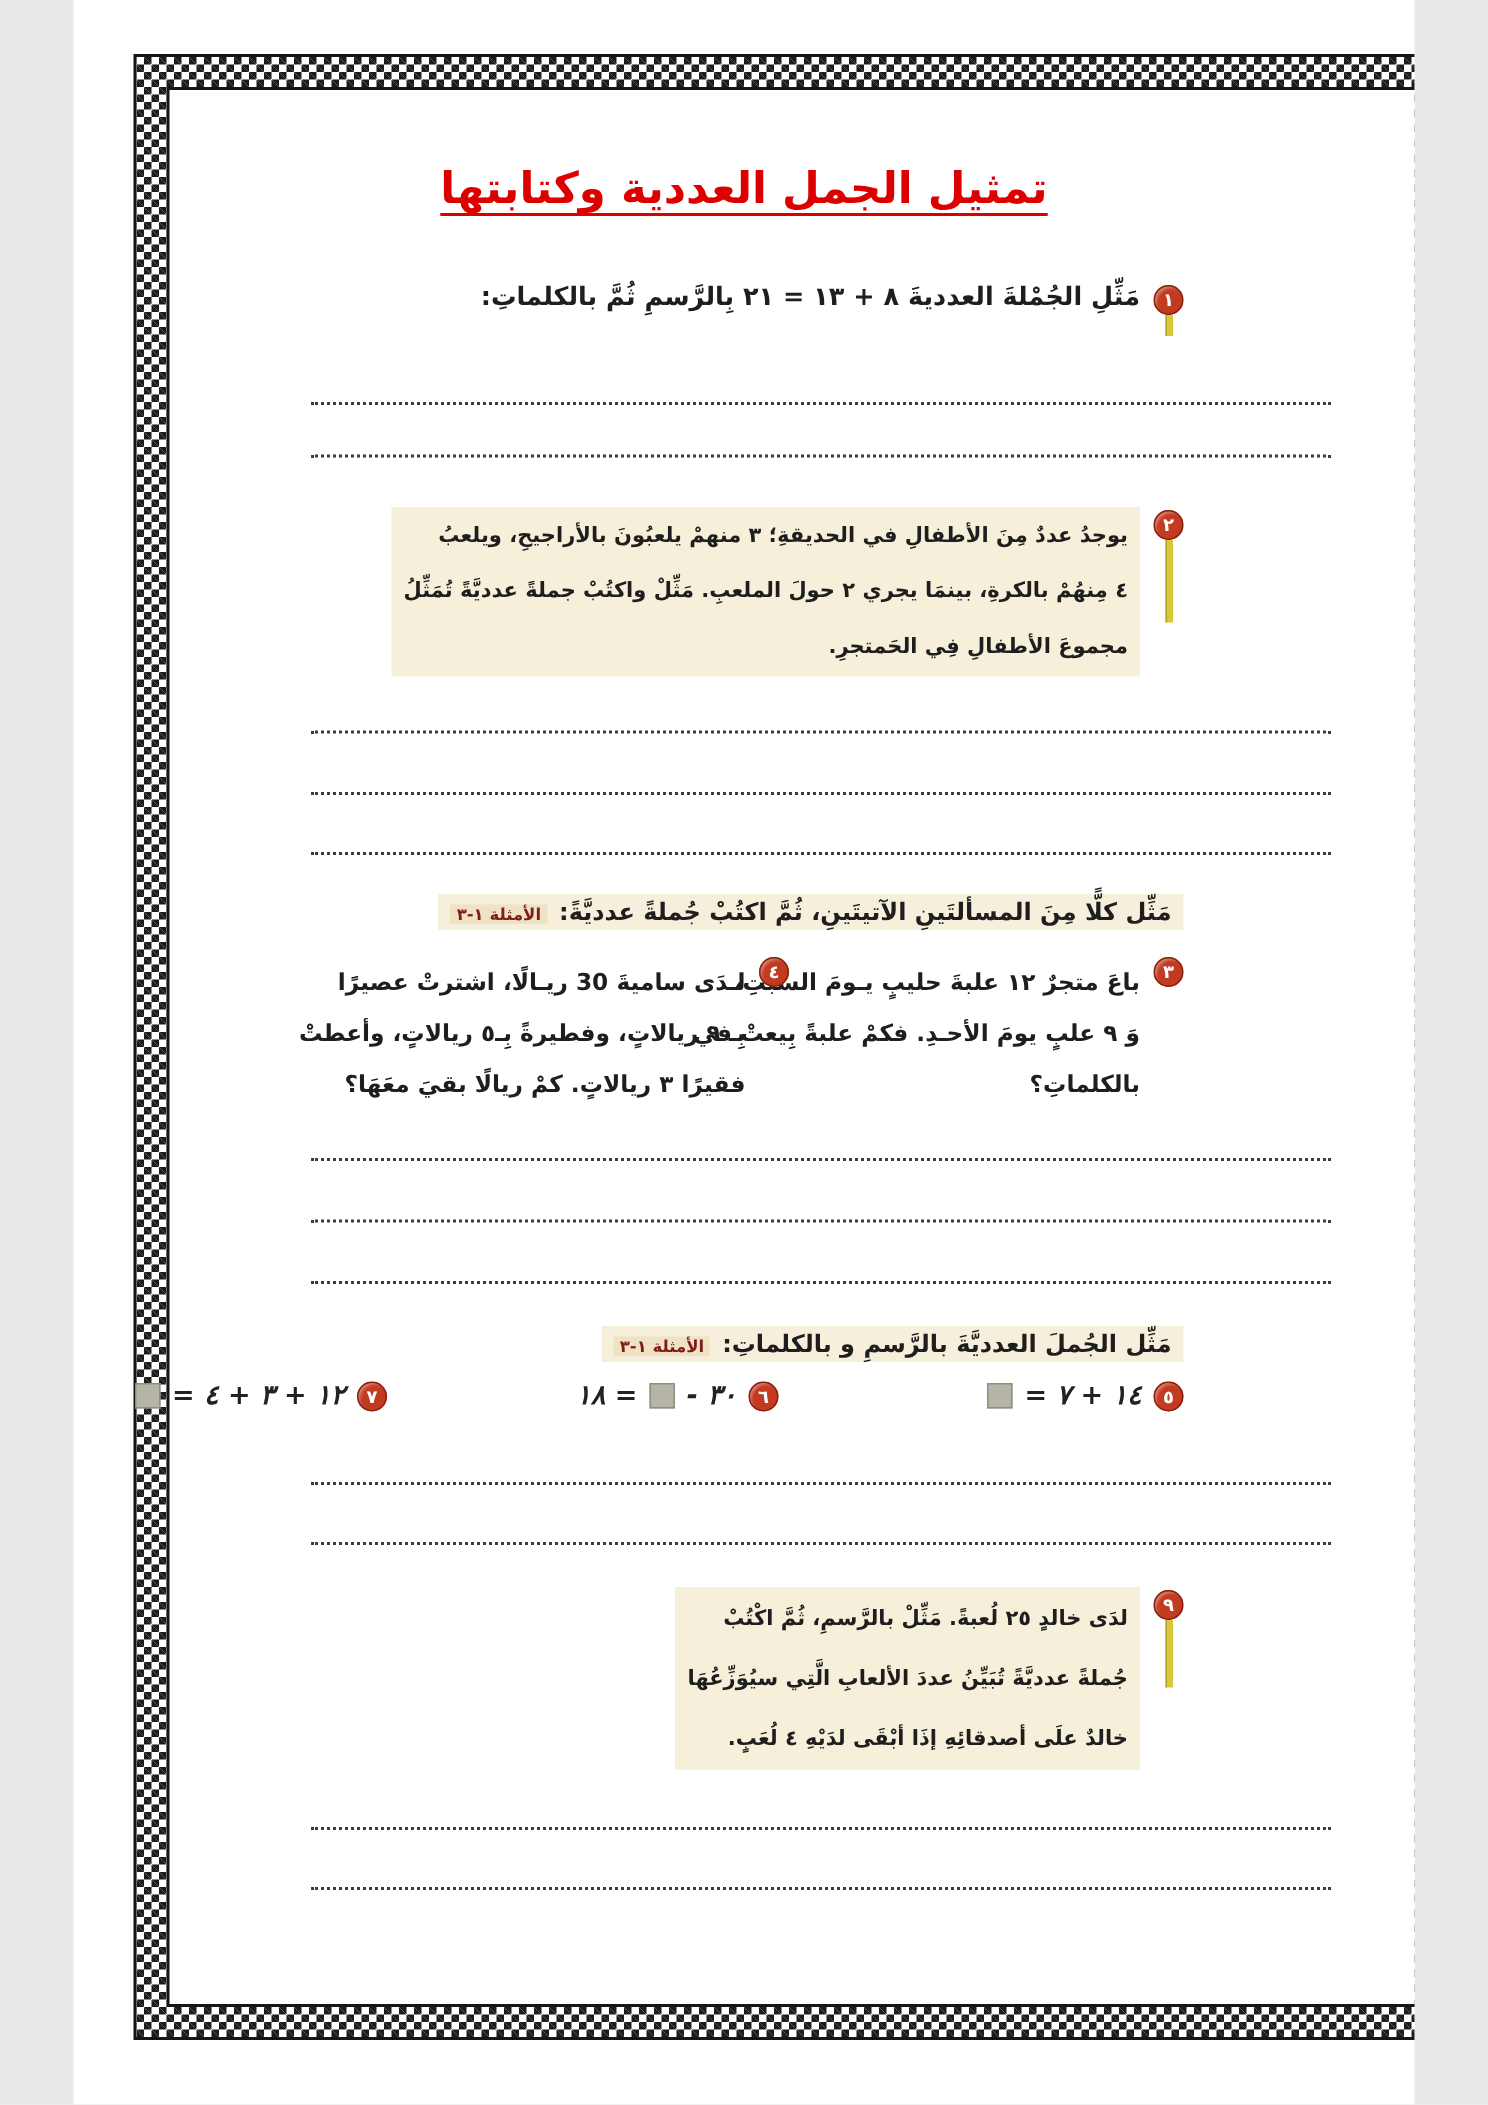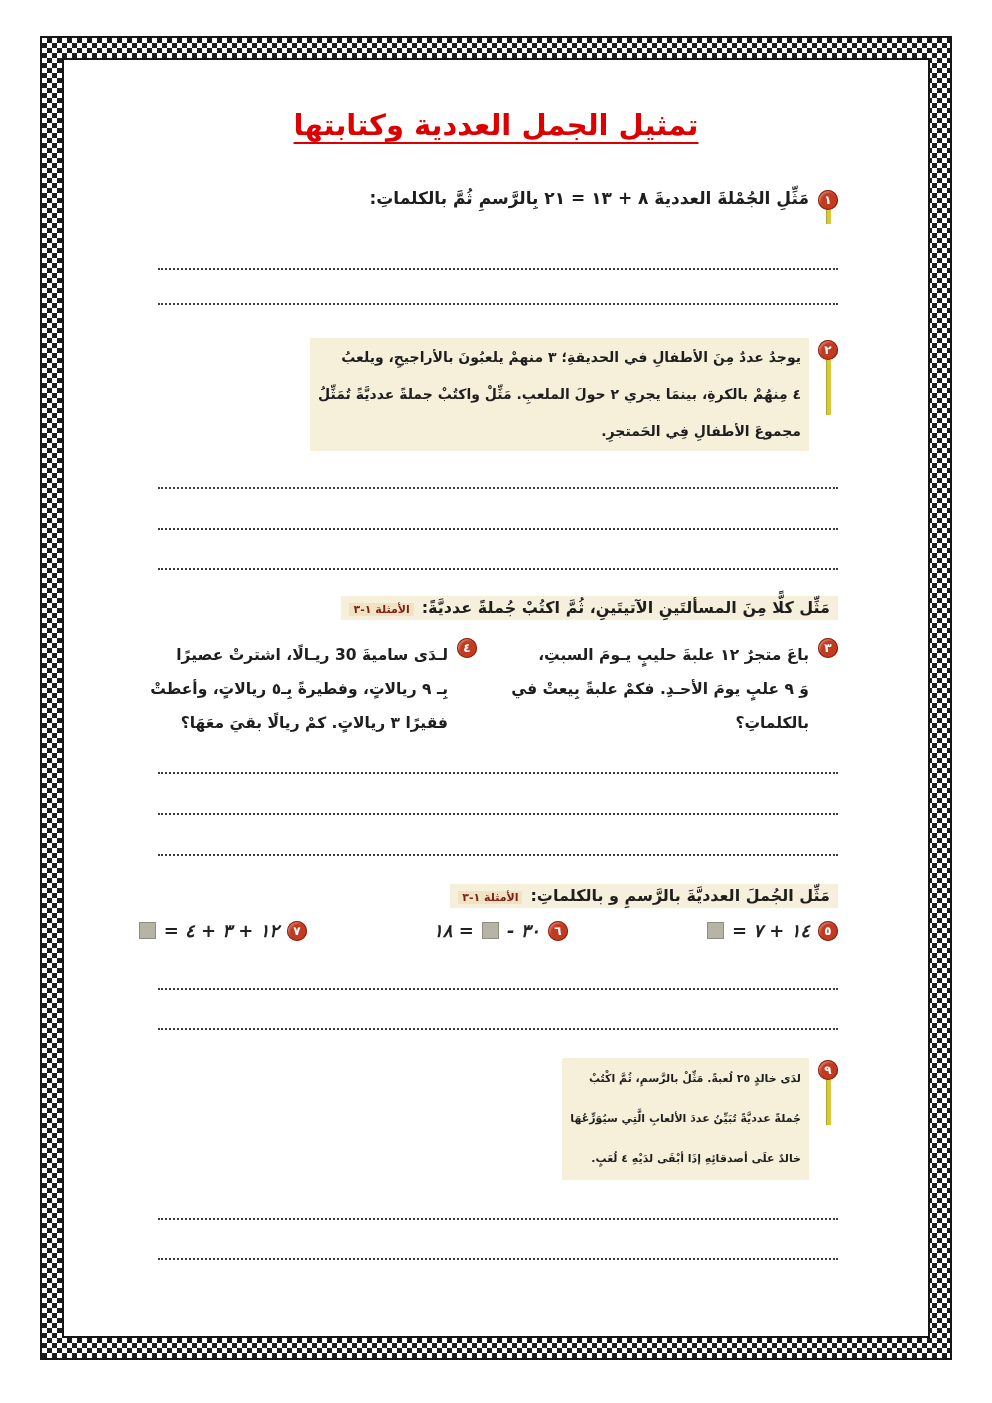--- a/index.html
+++ b/index.html
@@ -1,17 +1,17 @@
 <!DOCTYPE html>
 <html lang="ar"><head>
 <meta charset="utf-8">
 <style>
   html,body{margin:0;padding:0;background:#e8e8e8;}
   .page{
-    position:relative;width:992px;height:1403px;margin:0 auto;
+    position:relative;width:894px;height:1403px;margin:0 auto;
     background:#ffffff;overflow:hidden;
     font-family:"DejaVu Sans",sans-serif;color:#1e1e1e;
   }
   
   .frame{
     position:absolute;left:40px;top:36px;width:912px;height:1324px;
     box-sizing:border-box;border:2px solid #161616;
     background-color:#fff;
     background-image:
       linear-gradient(45deg,#1c1c1c 25%,transparent 25%,transparent 75%,#1c1c1c 75%),
@@ -35,21 +35,21 @@
     font-size:12px;line-height:20px;text-align:center;font-weight:bold;flex:0 0 auto;
     box-shadow:inset 0 0 0 1px #87200d, inset 2px 2px 2px rgba(255,255,255,.35);
   }
   .stem{width:4px;background:#d9c93a;border-left:1px solid #b3a427;}
   .s14{height:14px}.s55{height:55px}.s45{height:45px}
   .qtext{font-size:17px;font-weight:bold;white-space:nowrap;}
   .qlines .line{white-space:nowrap;text-align:right;font-weight:bold;}
   .hl{background:#f6efda;}
   .q2 .qlines{font-size:14px;line-height:37px;padding:1px 8px;}
   .wp .qlines{font-size:15.5px;line-height:34px;}
-  .q9 .qlines{font-size:11px;line-height:40px;padding:1px 8px;}
+  .q9 .qlines{font-size:14px;line-height:40px;padding:1px 8px;}
   .sec{
     position:absolute;direction:rtl;display:flex;align-items:baseline;gap:8px;
     background:#f6efdc;padding:2px 8px 3px;font-weight:bold;font-size:16px;white-space:nowrap;
   }
   .sec .examples{color:#7f1d1d;font-size:11px;background:#efe3c2;padding:0 4px;}
   .eq{position:absolute;direction:rtl;display:flex;align-items:center;gap:8px;font-weight:bold;font-size:18px;color:#222;}
   .eq .eqtext{white-space:nowrap;font-style:italic;}
   .abox{width:15px;height:15px;background:#b6b4a6;border:1px solid #8f8d80;flex:0 0 auto;}
   .dotline{position:absolute;left:158px;width:680px;height:0;border-bottom:2px dotted #3c3c3c;}
 </style>

